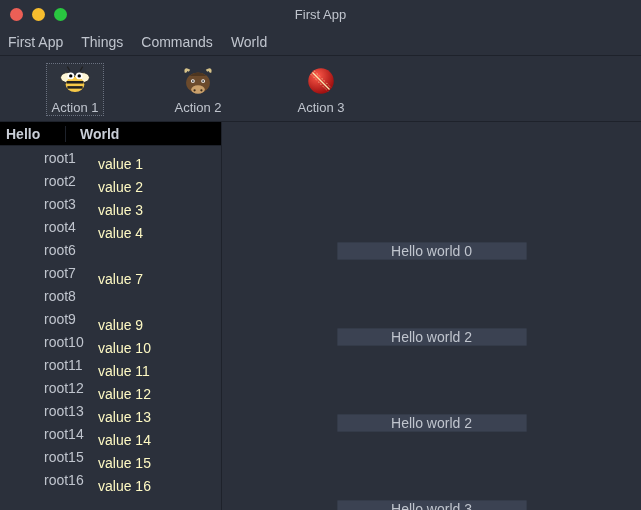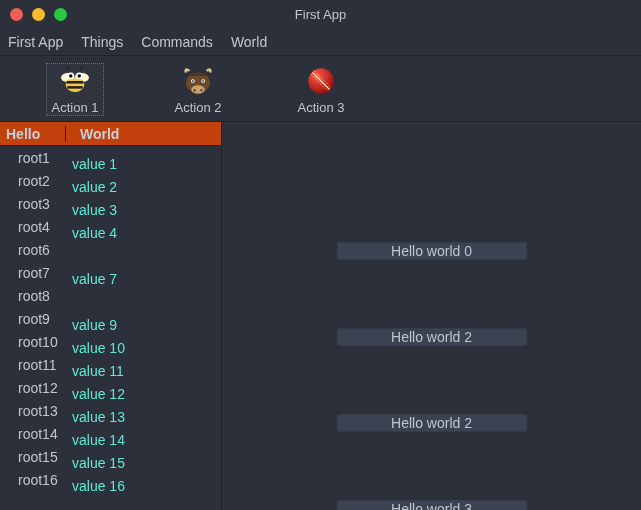--- a/index.html
+++ b/index.html
@@ -78,40 +78,41 @@
     width: 222px;
     display: flex;
     flex-direction: column;
     border-right: 1px solid #1e222b;
     position: relative;
   }
   .list-header {
     display: flex;
     height: 24px;
     align-items: center;
-    background: #c2410c;
+    background: #000000;
     font-weight: 600;
     color: #c9ced7;
     font-size: 14px;
     border-bottom: 1px solid #1e222b;
   }
   .col1 { width: 66px; padding-left: 6px; border-right: 1px solid #1e222b; }
   .col2 { flex: 1; padding-left: 6px; margin-left: 8px; }
   .list-body {
     flex: 1;
     overflow-y: auto;
+    padding-left: 26px;
   }
   .list-row {
     display: flex;
     height: 23px;
     align-items: center;
     cursor: default;
   }
   .list-row .c1 { width: 66px; padding-left: 18px; color: #c0c5ce; }
-  .list-row .c2 { flex: 1; padding-left: 6px; color: #5eead4; margin-top: 13px; }
+  .list-row .c2 { flex: 1; padding-left: 6px; color: #fef9c3; margin-top: 13px; }
 
   
   .right-pane {
     flex: 1;
     display: flex;
     flex-direction: column;
     align-items: center;
     overflow-y: auto;
     padding-top: 120px;
     gap: 68px;

